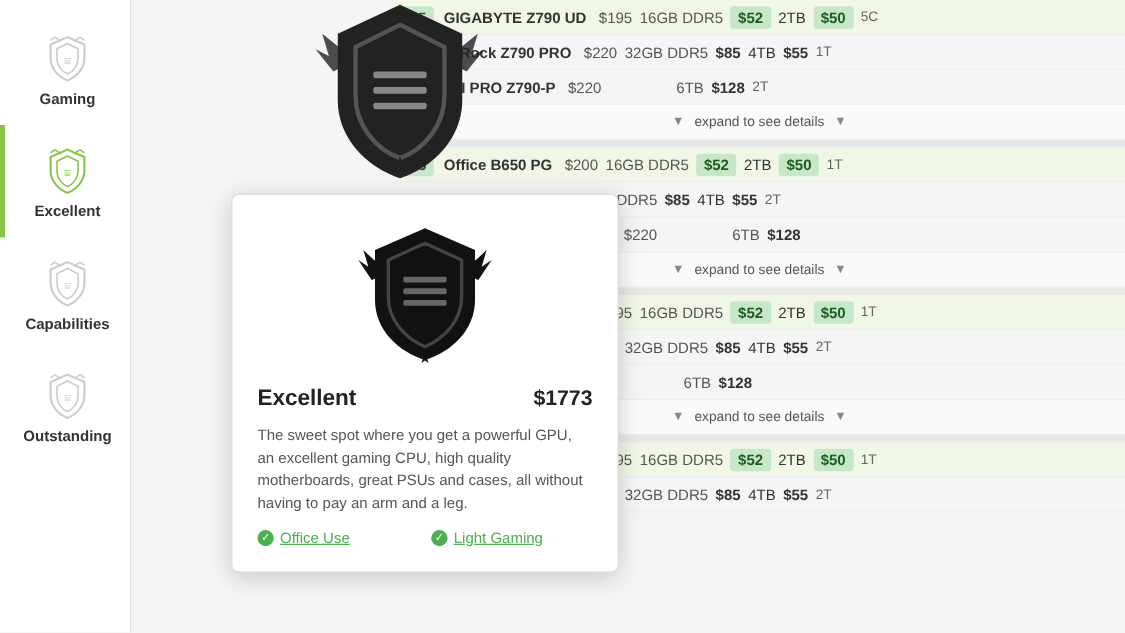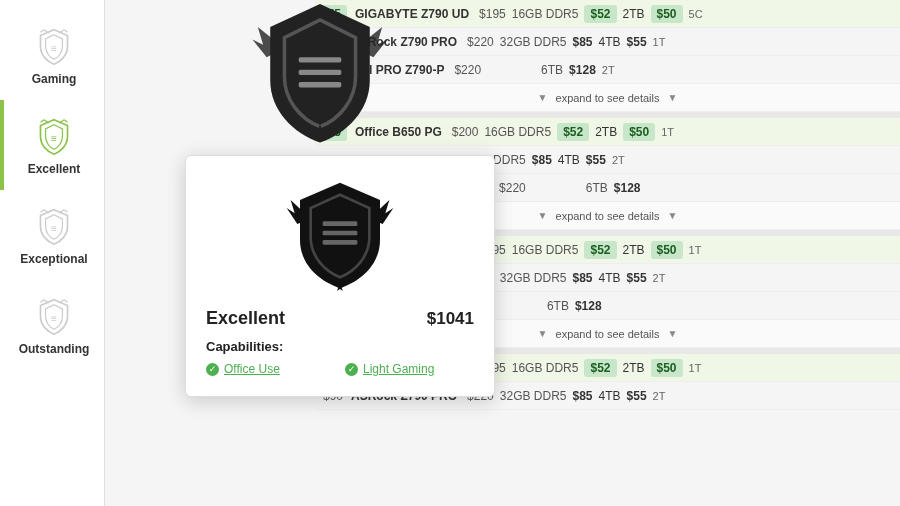--- a/index.html
+++ b/index.html
@@ -247,21 +247,21 @@
     <div class="sidebar-item">
       <svg class="shield-icon" viewBox="0 0 40 45">
         <path d="M20 2 L36 9 L36 22 C36 32 28 40 20 43 C12 40 4 32 4 22 L4 9 Z" fill="none" stroke="#ccc" stroke-width="2"></path>
         <path d="M20 8 L30 13 L30 22 C30 29 25 35 20 37 C15 35 10 29 10 22 L10 13 Z" fill="none" stroke="#ccc" stroke-width="1.5"></path>
         <text x="20" y="28" text-anchor="middle" font-size="12" fill="#ccc">≡</text>
         <line x1="14" y1="6" x2="8" y2="2" stroke="#ccc" stroke-width="1.5"></line>
         <line x1="26" y1="6" x2="32" y2="2" stroke="#ccc" stroke-width="1.5"></line>
         <line x1="8" y1="2" x2="4" y2="5" stroke="#ccc" stroke-width="1.5"></line>
         <line x1="32" y1="2" x2="36" y2="5" stroke="#ccc" stroke-width="1.5"></line>
       </svg>
-      <span class="label">Exceptional</span>
+      <span class="label">Capabilities</span>
     </div>
 
     <div class="sidebar-item">
       <svg class="shield-icon" viewBox="0 0 40 45">
         <path d="M20 2 L36 9 L36 22 C36 32 28 40 20 43 C12 40 4 32 4 22 L4 9 Z" fill="none" stroke="#ccc" stroke-width="2"></path>
         <path d="M20 8 L30 13 L30 22 C30 29 25 35 20 37 C15 35 10 29 10 22 L10 13 Z" fill="none" stroke="#ccc" stroke-width="1.5"></path>
         <text x="20" y="28" text-anchor="middle" font-size="12" fill="#ccc">≡</text>
         <line x1="14" y1="6" x2="8" y2="2" stroke="#ccc" stroke-width="1.5"></line>
         <line x1="26" y1="6" x2="32" y2="2" stroke="#ccc" stroke-width="1.5"></line>
         <line x1="8" y1="2" x2="4" y2="5" stroke="#ccc" stroke-width="1.5"></line>
@@ -526,26 +526,26 @@
           <rect x="27" y="34" width="26" height="3.5" rx="1" fill="#666"></rect>
           <rect x="27" y="41" width="26" height="3.5" rx="1" fill="#666"></rect>
           <rect x="27" y="48" width="26" height="3.5" rx="1" fill="#666"></rect>
 
           <text x="40" y="86" text-anchor="middle" font-size="9" fill="#111">★</text>
         </svg>
       </div>
 
       <div class="popup-header">
         <span class="popup-title">Excellent</span>
-        <span class="popup-price">$1041</span>
-      </div>
-
-
-
-      <div class="capabilities-title">Capabilities:</div>
+        <span class="popup-price">$1773</span>
+      </div>
+
+      <p class="popup-desc">The sweet spot where you get a powerful GPU, an excellent gaming CPU, high quality motherboards, great PSUs and cases, all without having to pay an arm and a leg.</p>
+
+
 
       <div class="capabilities-grid">
 
         <div style="display:flex;flex-direction:column;gap:5px;">
           <div class="cap-item">
             <div class="cap-dot green">✓</div>
             <span class="cap-label">Office Use</span>
           </div>
 
         </div>

